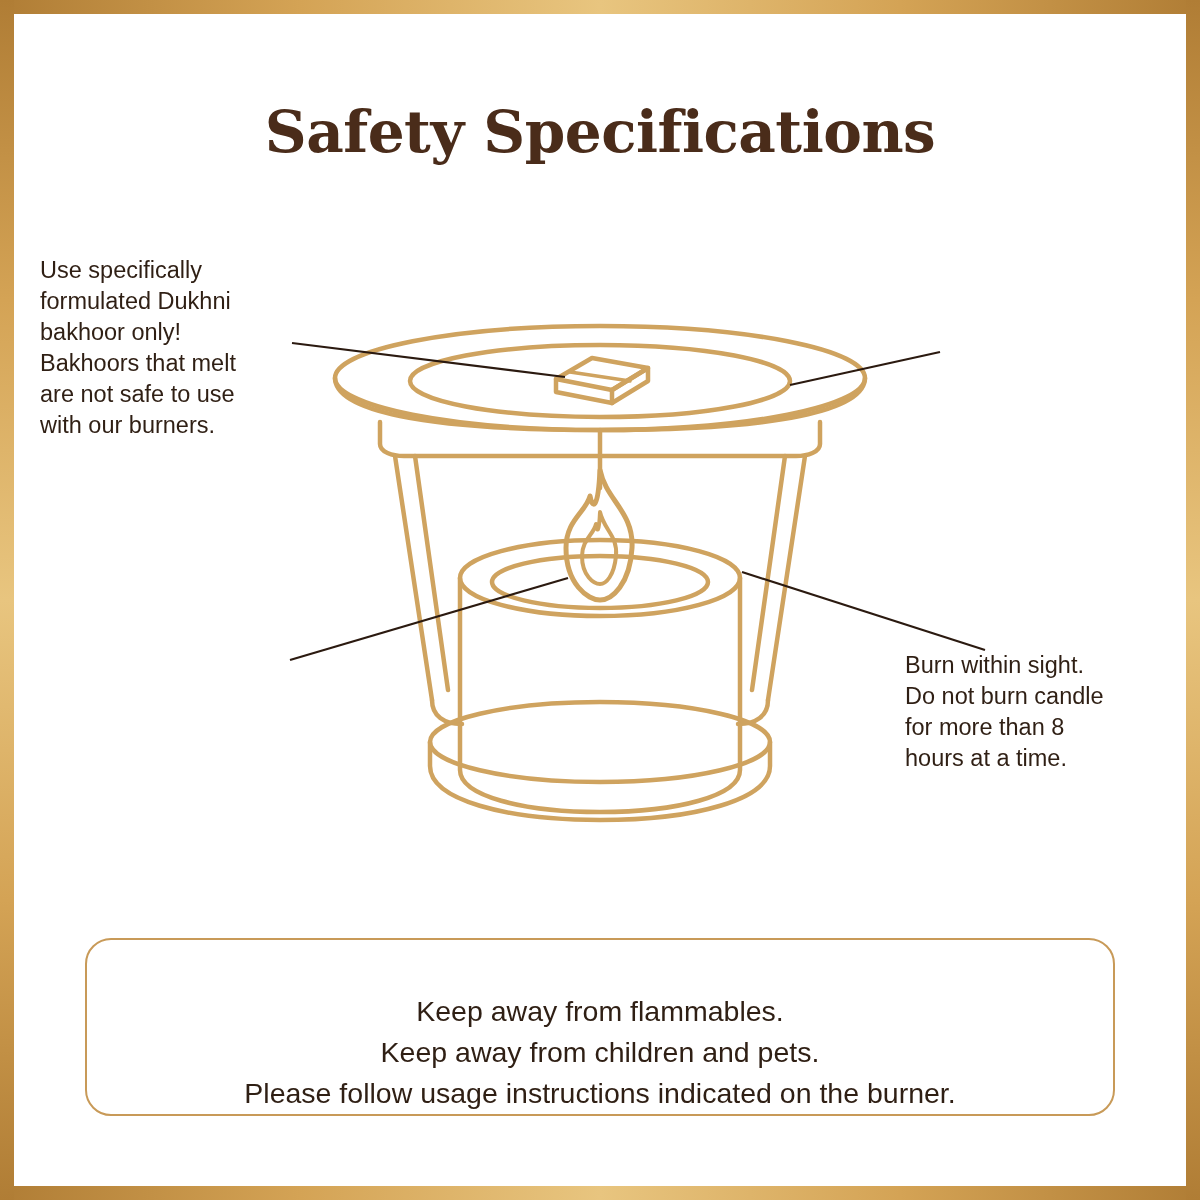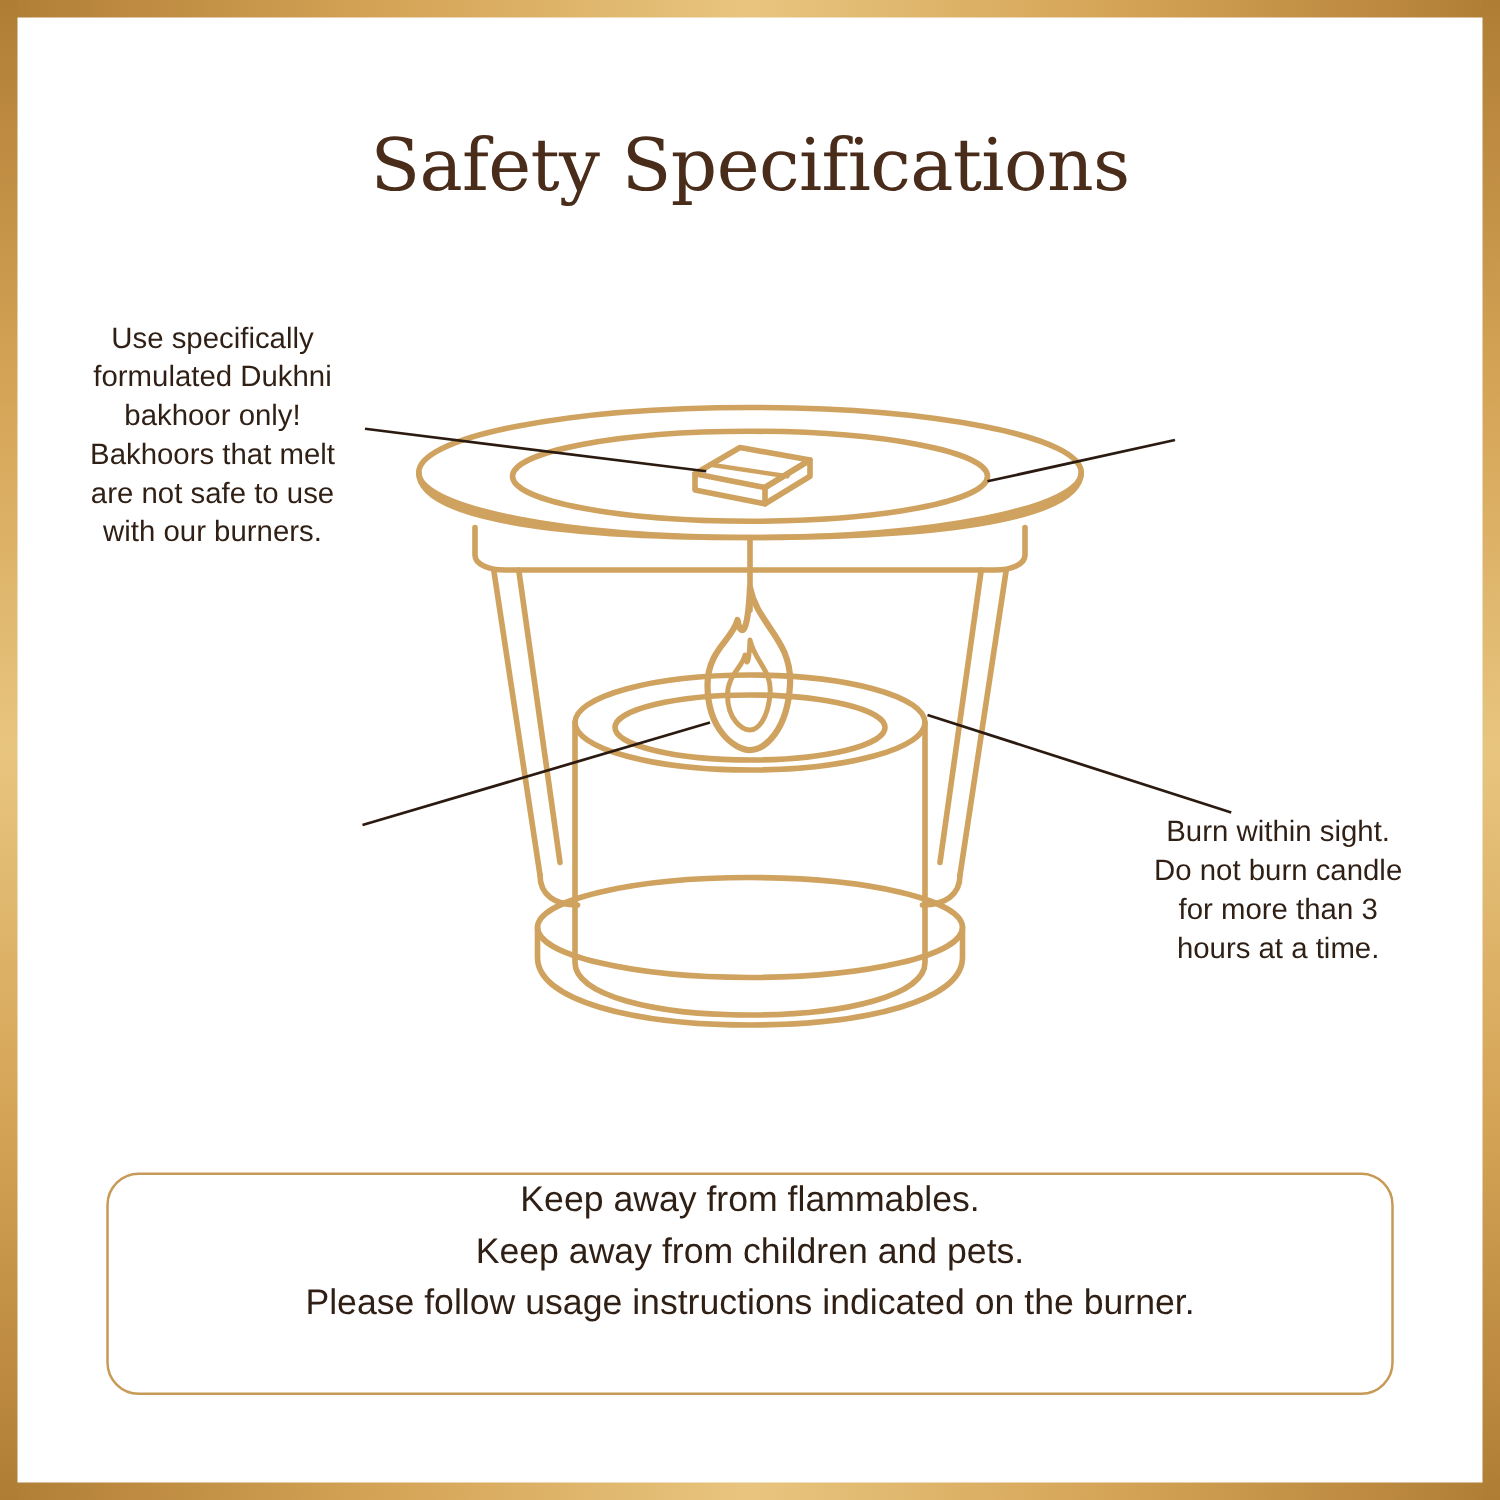--- a/index.html
+++ b/index.html
@@ -42,32 +42,31 @@
     background: linear-gradient(180deg, #b07d35 0%, #d4a355 25%, #e8c57f 50%, #d4a355 75%, #b07d35 100%);
   }
 
   #title {
     position: absolute;
     top: 98px;
     left: 0;
     width: 1200px;
     text-align: center;
     font-family: "DejaVu Serif", "Liberation Serif", serif;
-    font-weight: normal;
+    font-weight: bold;
     font-size: 58px;
     letter-spacing: -0.5px;
     color: #4a2c1a;
   }
 
   .callout {
     position: absolute;
     font-size: 23.5px;
     line-height: 31px;
     color: #2f1f14;
-    text-align: center;
     white-space: pre-line;
   }
   #callout-top-left  { left: 40px;  top: 255px; width: 260px; }
   #callout-top-right { left: 930px; top: 283px; width: 230px; }
   #callout-bottom-left  { left: 40px;  top: 645px; width: 280px; }
   #callout-bottom-right { left: 905px; top: 650px; width: 235px; }
 
   #diagram {
     position: absolute;
     left: 0; top: 0;
@@ -78,21 +77,21 @@
   #footer-box {
     position: absolute;
     left: 85px;
     top: 938px;
     width: 1030px;
     height: 178px;
     box-sizing: border-box;
     border: 2px solid #c89a58;
     border-radius: 26px;
     display: flex;
-    align-items: flex-start;
+    align-items: flex-end;
     justify-content: center;
   }
   #footer-text {
     font-size: 28.5px;
     line-height: 41px;
     text-align: center;
     color: #2f1f14;
     white-space: pre-line;
   }
 </style>
@@ -157,21 +156,21 @@
   </svg>
 
   <div class="callout" id="callout-top-left">Use specifically
 formulated Dukhni
 bakhoor only!
 Bakhoors that melt
 are not safe to use
 with our burners.</div>
   <div class="callout" id="callout-bottom-right">Burn within sight.
 Do not burn candle
-for more than 3
+for more than 8
 hours at a time.</div>
 
   <div id="footer-box">
     <div id="footer-text">Keep away from flammables.
 Keep away from children and pets.
 Please follow usage instructions indicated on the burner.</div>
   </div>
 
 </div>
 

